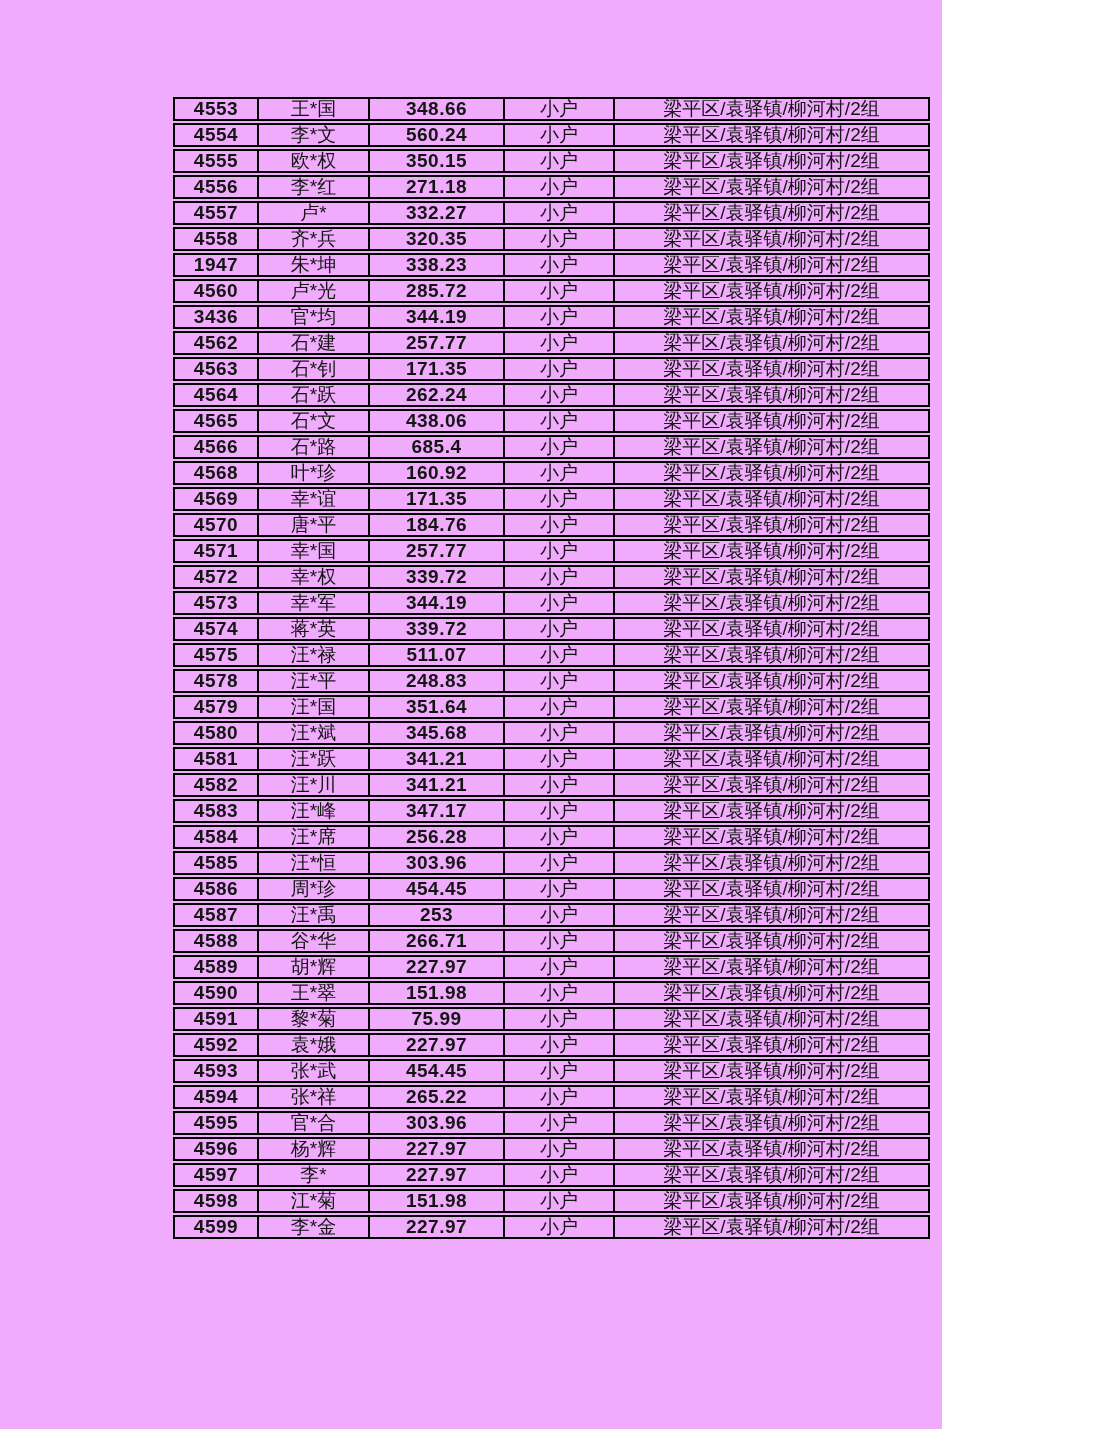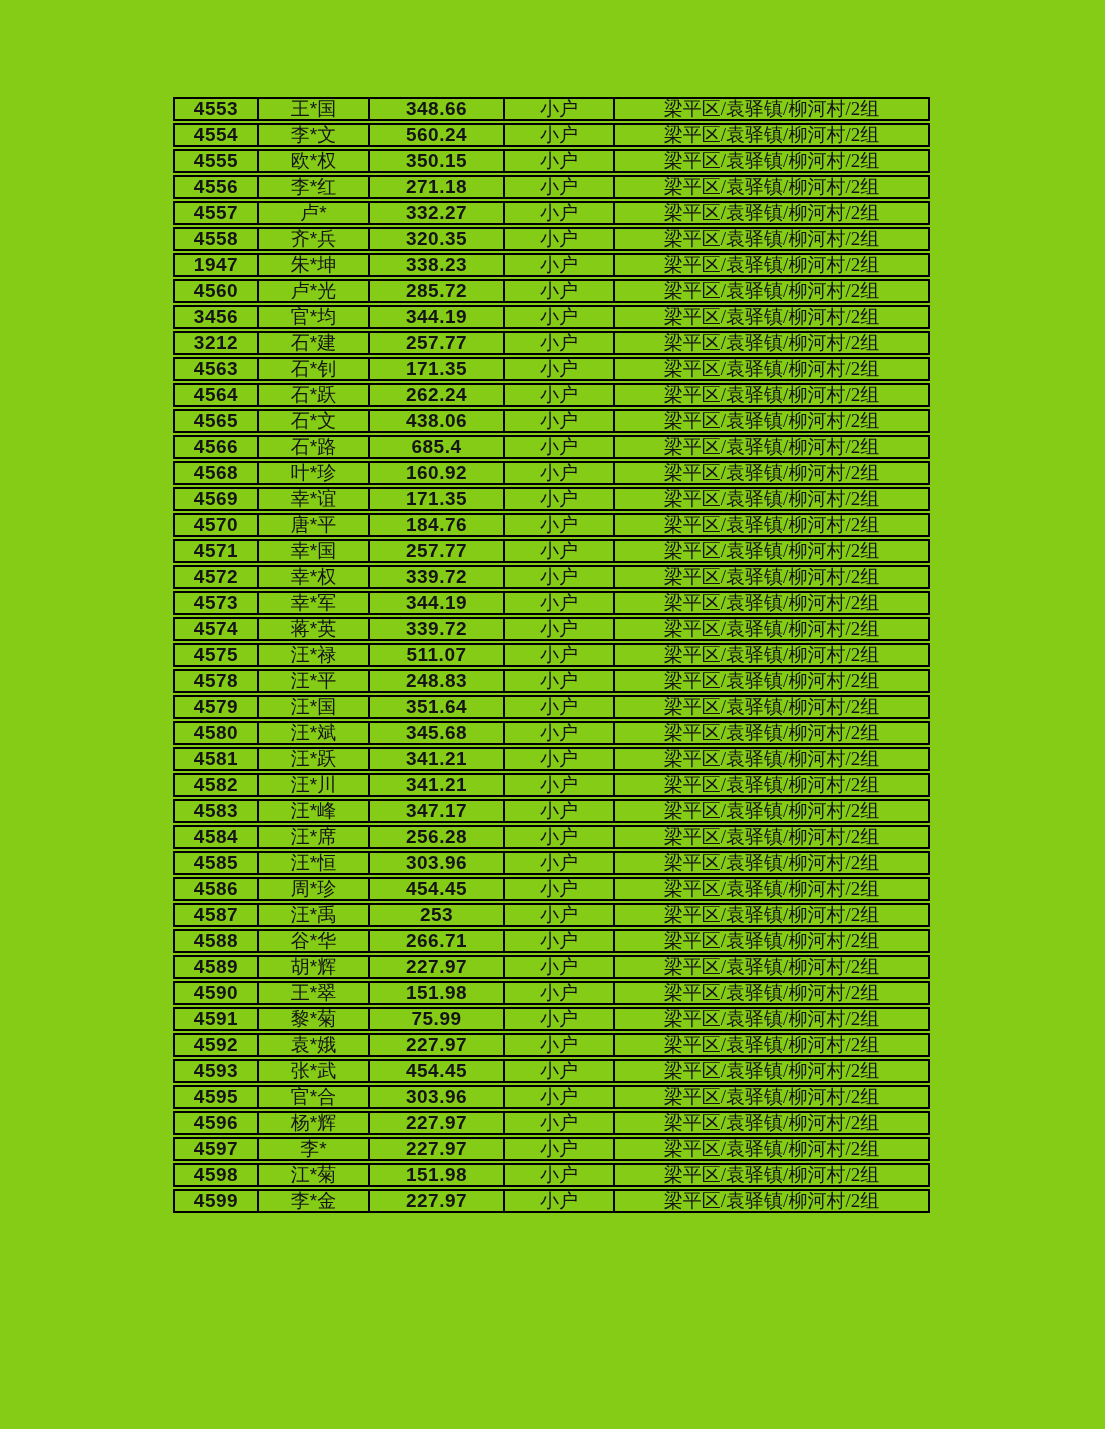--- a/index.html
+++ b/index.html
@@ -3,23 +3,23 @@
 <meta charset="utf-8">
 <style>
   html, body {
     margin: 0;
     padding: 0;
     background: #ffffff;
     font-family: "Liberation Sans", "DejaVu Sans", sans-serif;
   }
   .sheet {
     position: relative;
-    width: 1105px;
+    width: 942px;
     height: 1429px;
-    background: #84cc16;
+    background: #f0abfc;
     overflow: hidden;
   }
   .table-wrap {
     position: absolute;
     left: 173px;
     top: 95px;
   }
   table.data-table {
     border-collapse: separate;
     border-spacing: 0 2px;
@@ -46,21 +46,20 @@
   td.col-id, td.col-value {
     font-weight: bold;
     font-size: 18px;
     letter-spacing: 0.5px;
   }
   td.col-name, td.col-type {
     font-size: 19px;
   }
   td.col-location {
     font-size: 19px;
-    font-family: Liberation Serif, serif;
   }
   col.c-id { width: 86px; }
   col.c-name { width: 111px; }
   col.c-value { width: 135px; }
   col.c-type { width: 110px; }
   col.c-location { width: 315px; }
 </style>
 </head>
 <body>
 
@@ -125,28 +124,28 @@
             <td class="col-location">梁平区/袁驿镇/柳河村/2组</td>
           </tr>
           <tr>
             <td class="col-id">4560</td>
             <td class="col-name">卢*光</td>
             <td class="col-value">285.72</td>
             <td class="col-type">小户</td>
             <td class="col-location">梁平区/袁驿镇/柳河村/2组</td>
           </tr>
           <tr>
-            <td class="col-id">3456</td>
+            <td class="col-id">3436</td>
             <td class="col-name">官*均</td>
             <td class="col-value">344.19</td>
             <td class="col-type">小户</td>
             <td class="col-location">梁平区/袁驿镇/柳河村/2组</td>
           </tr>
           <tr>
-            <td class="col-id">3212</td>
+            <td class="col-id">4562</td>
             <td class="col-name">石*建</td>
             <td class="col-value">257.77</td>
             <td class="col-type">小户</td>
             <td class="col-location">梁平区/袁驿镇/柳河村/2组</td>
           </tr>
           <tr>
             <td class="col-id">4563</td>
             <td class="col-name">石*钊</td>
             <td class="col-value">171.35</td>
             <td class="col-type">小户</td>
@@ -331,20 +330,27 @@
             <td class="col-id">4592</td>
             <td class="col-name">袁*娥</td>
             <td class="col-value">227.97</td>
             <td class="col-type">小户</td>
             <td class="col-location">梁平区/袁驿镇/柳河村/2组</td>
           </tr>
           <tr>
             <td class="col-id">4593</td>
             <td class="col-name">张*武</td>
             <td class="col-value">454.45</td>
+            <td class="col-type">小户</td>
+            <td class="col-location">梁平区/袁驿镇/柳河村/2组</td>
+          </tr>
+          <tr>
+            <td class="col-id">4594</td>
+            <td class="col-name">张*祥</td>
+            <td class="col-value">265.22</td>
             <td class="col-type">小户</td>
             <td class="col-location">梁平区/袁驿镇/柳河村/2组</td>
           </tr>
           <tr>
             <td class="col-id">4595</td>
             <td class="col-name">官*合</td>
             <td class="col-value">303.96</td>
             <td class="col-type">小户</td>
             <td class="col-location">梁平区/袁驿镇/柳河村/2组</td>
           </tr>

